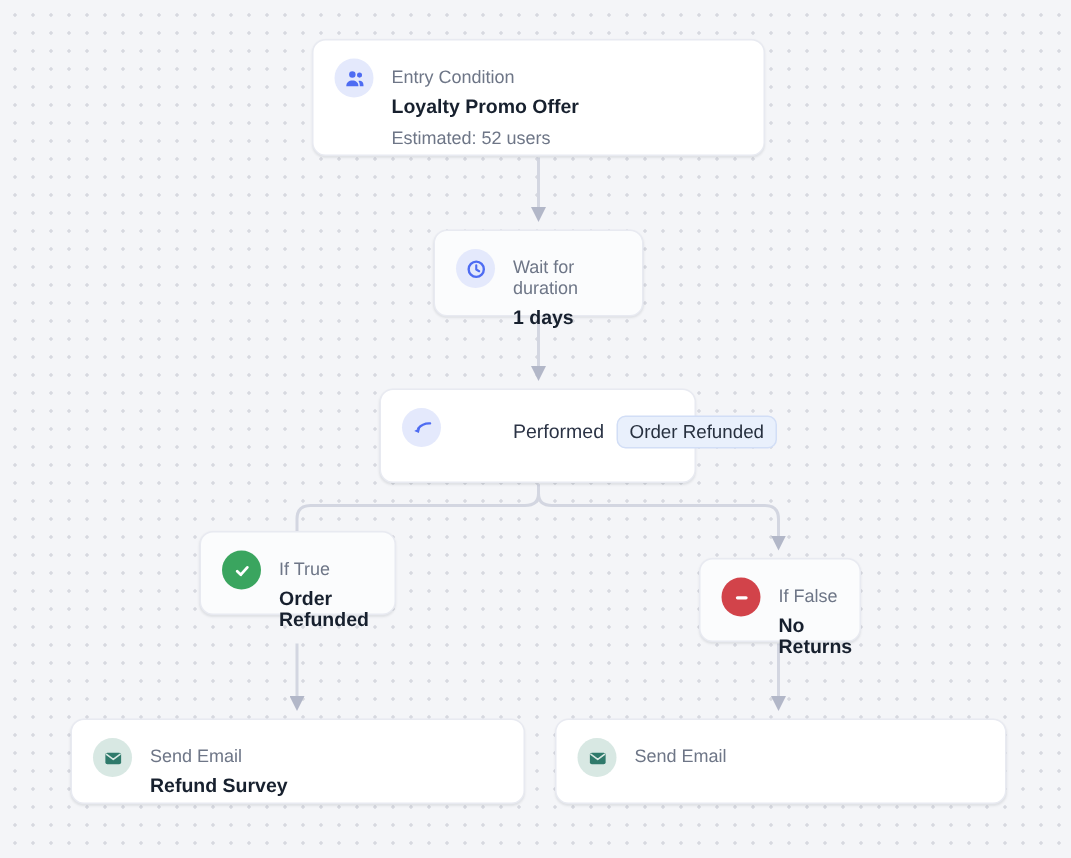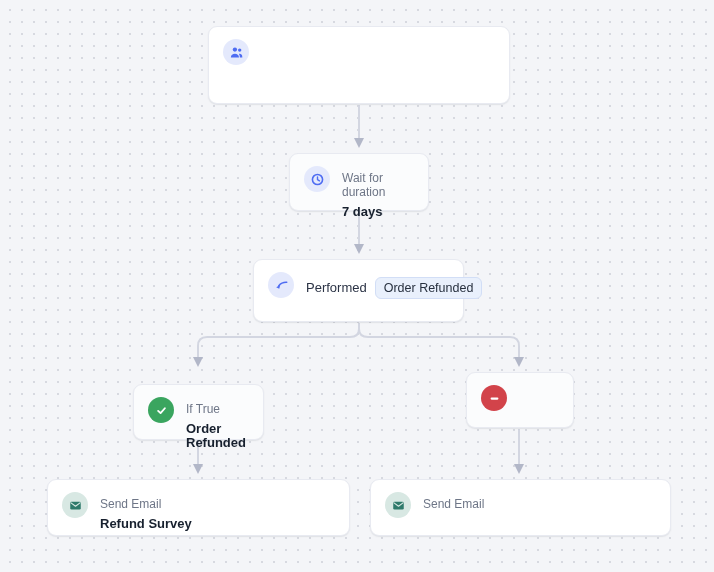--- a/index.html
+++ b/index.html
@@ -29,31 +29,31 @@
     display:flex;align-items:center;justify-content:center;margin-top:2px;
   }
   .ic-blue{background:#e4e9fc;}
   .ic-green{background:#3aa55f;}
   .ic-red{background:#d2434a;}
   .ic-teal{background:#d8e8e3;}
   .node-text{display:flex;flex-direction:column;}
   .node-label{font-size:12px;color:#6e7687;line-height:14px;padding-top:7px;}
   .node-title{font-size:13px;font-weight:700;color:#17202e;line-height:14px;margin-top:6px;}
   .node-sub{font-size:12px;color:#6e7687;line-height:14px;margin-top:7px;}
-  .split-row{display:flex;align-items:center;gap:8px;margin-top:7px;}
+  .split-row{display:flex;align-items:center;gap:8px;margin-top:7px;margin-left:36px;}
   .split-prefix{font-size:13px;color:#2b3345;line-height:14px;}
   .chip{
     background:#e9f0fc;border:1px solid #d2def6;border-radius:6px;
     padding:3px 8px;font-size:12.5px;color:#27303f;line-height:14px;white-space:nowrap;
   }
   
   .n-entry{left:208px;top:26px;width:302px;height:78px;}
   .n-wait{left:289px;top:153px;width:140px;height:58px;}
   .n-split{left:253px;top:259px;width:211px;height:63px;}
-  .n-iftrue{left:133px;top:384px;width:131px;height:56px;}
+  .n-iftrue{left:133px;top:354px;width:131px;height:56px;}
   .n-iffalse{left:466px;top:372px;width:108px;height:56px;}
   .n-email-l{left:47px;top:479px;width:303px;height:57px;}
   .n-email-r{left:370px;top:479px;width:301px;height:57px;}
 </style>
 </head>
 <body>
 
 <div class="canvas">
 
   <svg class="edges" width="714" height="572">
@@ -72,32 +72,37 @@
 
   <div class="node n-entry">
     <span class="icon-circle ic-blue">
       <svg width="15" height="15" viewBox="0 0 16 16">
         <circle cx="6.3" cy="4.9" r="2.3" fill="#4e6cf2"></circle>
         <path d="M2 13c0-2.4 1.9-3.8 4.3-3.8S10.6 10.6 10.6 13v.3H2z" fill="#4e6cf2"></path>
         <circle cx="11.4" cy="5.4" r="1.8" fill="#4e6cf2"></circle>
         <path d="M10.6 9.6c1-.4 3.6-.2 3.6 3.1v.6h-2.6c0-1.6-.3-2.8-1-3.7z" fill="#4e6cf2"></path>
       </svg>
     </span>
+    <div class="node-text">
+      <span class="node-label">Entry Condition</span>
+      <span class="node-title">Loyalty Promo Offer</span>
+      <span class="node-sub">Estimated: 52 users</span>
+    </div>
   </div>
 
   <div class="node n-wait tinted">
     <span class="icon-circle ic-blue">
       <svg width="15" height="15" viewBox="0 0 16 16">
         <circle cx="8" cy="8" r="5.4" fill="none" stroke="#4e6cf2" stroke-width="1.7"></circle>
         <path d="M8 5.2V8.2l2.1 1.2" fill="none" stroke="#4e6cf2" stroke-width="1.5" stroke-linecap="round" stroke-linejoin="round"></path>
       </svg>
     </span>
     <div class="node-text">
       <span class="node-label">Wait for duration</span>
-      <span class="node-title">7 days</span>
+      <span class="node-title">1 days</span>
     </div>
   </div>
 
   <div class="node n-split">
     <span class="icon-circle ic-blue">
       <svg width="15" height="15" viewBox="0 0 16 16">
         <path d="M13.6 4.6 C10.2 4.4 7.4 5.4 5.1 8.2" fill="none" stroke="#4e6cf2" stroke-width="1.6" stroke-linecap="round"></path>
         <path d="M2.3 9.9 L6.6 7.5 L5.6 11.4 z" fill="#4e6cf2"></path>
       </svg>
     </span>
@@ -120,20 +125,24 @@
       <span class="node-title">Order Refunded</span>
     </div>
   </div>
 
   <div class="node n-iffalse tinted">
     <span class="icon-circle ic-red">
       <svg width="15" height="15" viewBox="0 0 16 16">
         <rect x="3.8" y="6.9" width="8.4" height="2.3" rx="1.15" fill="#ffffff"></rect>
       </svg>
     </span>
+    <div class="node-text">
+      <span class="node-label">If False</span>
+      <span class="node-title">No Returns</span>
+    </div>
   </div>
 
   <div class="node n-email-l">
     <span class="icon-circle ic-teal">
       <svg width="15" height="15" viewBox="0 0 16 16">
         <rect x="2.4" y="4" width="11.2" height="8.2" rx="1.4" fill="#2f7a6b"></rect>
         <path d="M3.2 5.2 L8 8.8 L12.8 5.2" fill="none" stroke="#d8e8e3" stroke-width="1.2" stroke-linecap="round" stroke-linejoin="round"></path>
       </svg>
     </span>
     <div class="node-text">

